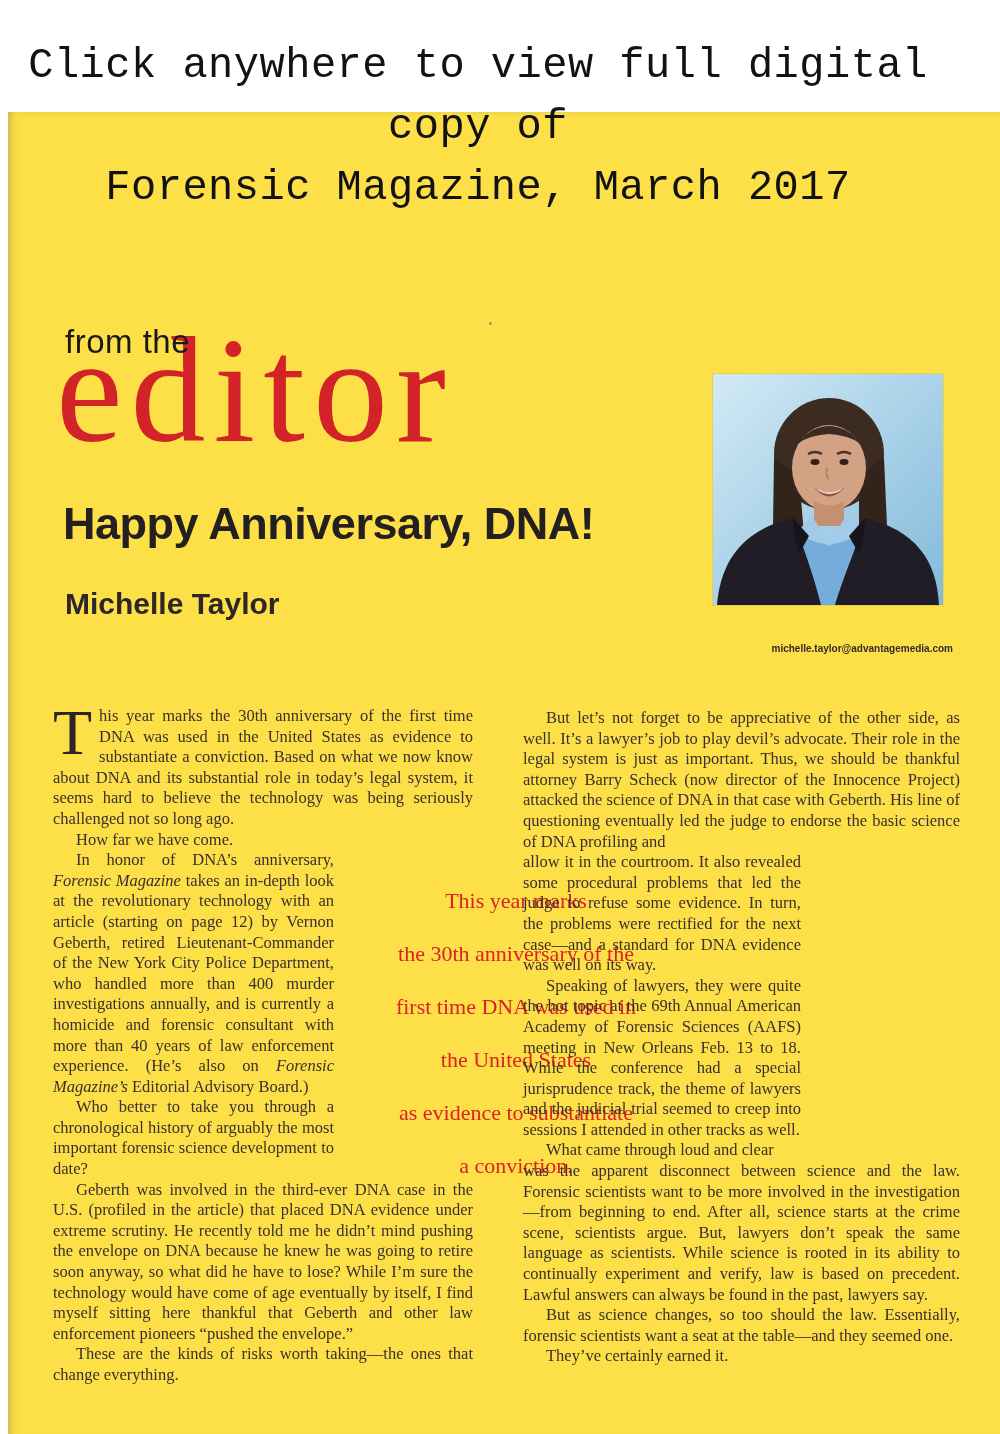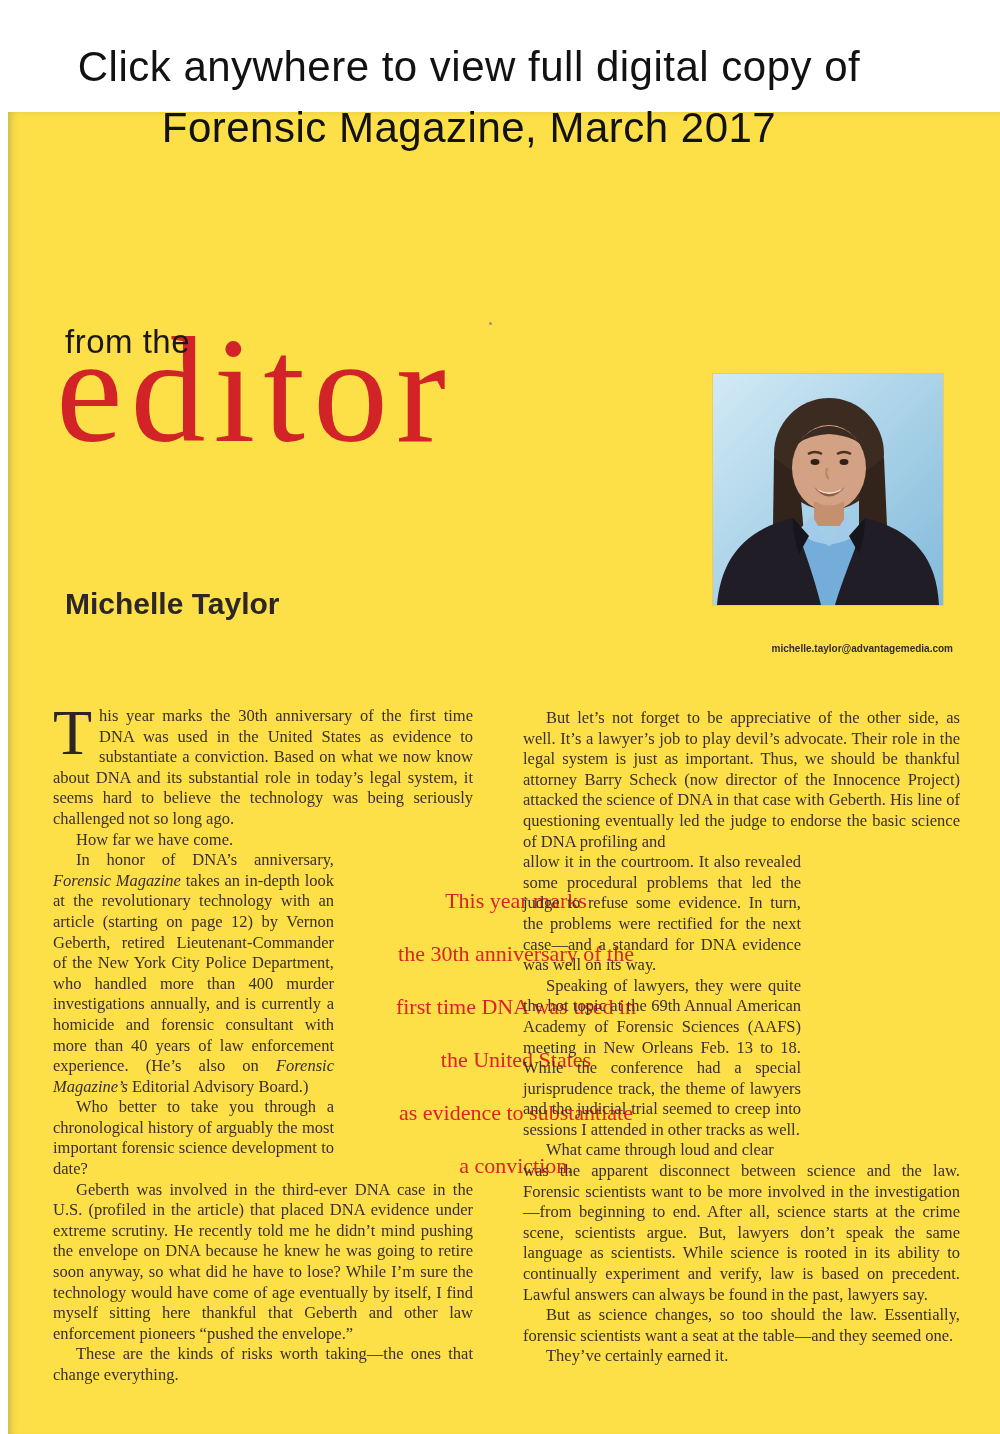--- a/index.html
+++ b/index.html
@@ -15,23 +15,23 @@
 
   
   .page{
     position:absolute;left:8px;top:112px;right:0;bottom:0;
     background:#fde047;
     box-shadow:inset 7px 2px 9px -5px rgba(90,85,75,.35);
   }
 
   
   .banner{
-    position:absolute;left:7px;top:36px;width:924px;
+    position:absolute;left:16px;top:36px;width:924px;
     text-align:center;
-    font-family:Liberation Sans, sans-serif;
+    font-family:Liberation Mono, monospace;
     font-size:42px;line-height:61px;
     color:#121212;
     letter-spacing:.5px;
   }
 
   
   .kicker{
     position:absolute;left:57px;top:211px;
     font-family:"Liberation Sans", sans-serif;
     font-size:33px;font-weight:500;color:#1c181a;
@@ -107,20 +107,21 @@
 </head>
 <body>
 
 <div class="stage">
 
   <div class="page">
 
     <div class="editor-title">editor</div>
     <div class="kicker">from the</div>
 
+    <div class="headline">Happy Anniversary, DNA!</div>
     <div class="byline">Michelle Taylor</div>
 
     <div class="portrait">
       <svg viewBox="0 0 230 231">
         <defs>
           <linearGradient id="pbg" x1="0" y1="0" x2="1" y2="1">
             <stop offset="0" stop-color="#d2eaf5"></stop>
             <stop offset="1" stop-color="#82badb"></stop>
           </linearGradient>
         </defs>

